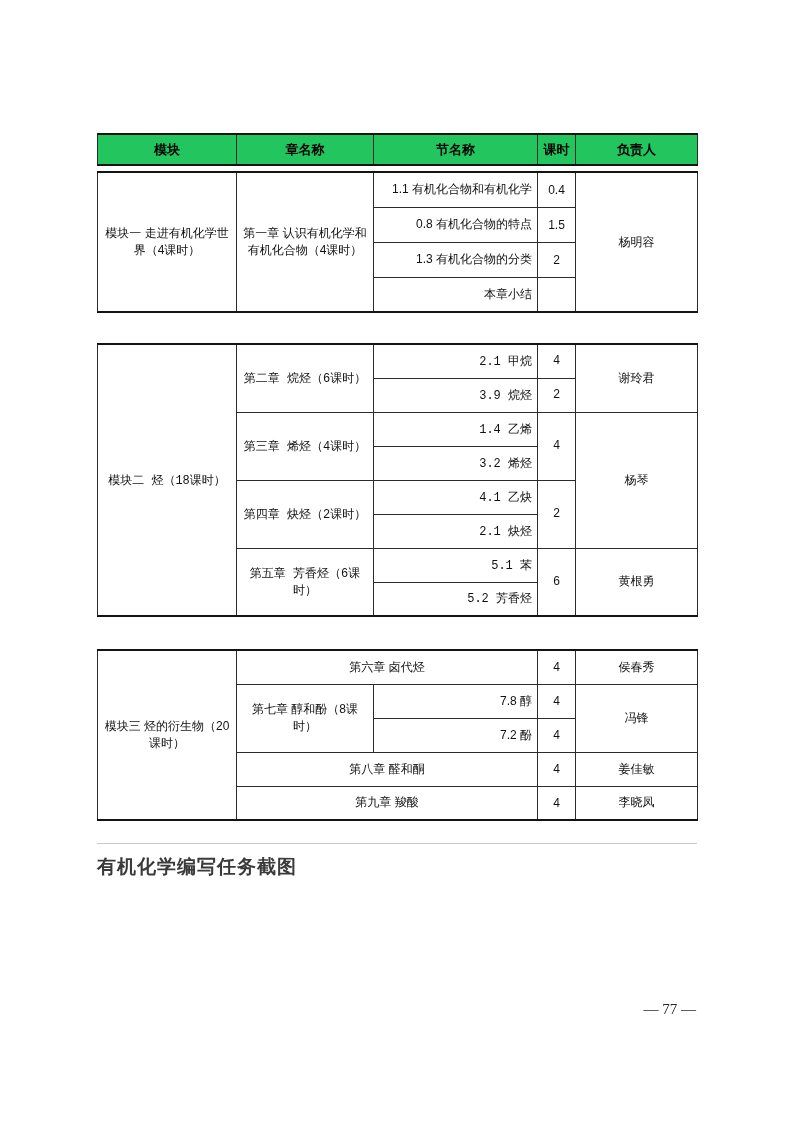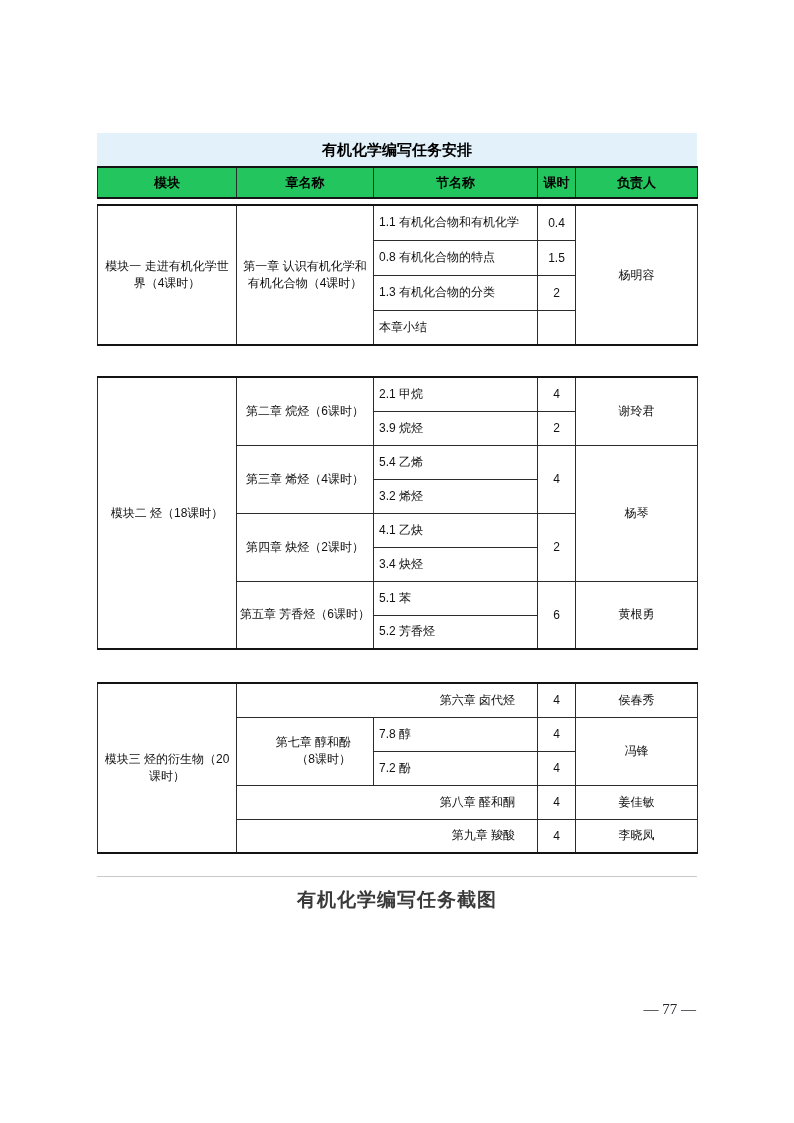--- a/index.html
+++ b/index.html
@@ -42,34 +42,33 @@
   }
   .hdr-table th {
     height: 31px;
     background: #22c55e;
     font-size: 13px; font-weight: bold; color: #000;
   }
   .b1 { margin-top: 5px; }
   .b2 { margin-top: 30px; }
   .b3 { margin-top: 32px; }
   .b1 td { height: 35px; }
-  .b2 td { height: 34px; }
+  .b2 td { height: 34px; font-family: Liberation Mono, monospace; }
   .b3 td { height: 34px; }
-  td.sec  { text-align: left; padding: 2px 5px; margin-left: 11px; }
-  td.chapL{ text-align: right; padding: 2px 22px; }
+  td.sec  { text-align: right; padding: 2px 5px; margin-left: 11px; }
+  td.chapL{ text-align: center; padding: 2px 5px; }
   td.module { padding: 2px 6px; }
   td.chap   { padding: 6px 2px; }
   .divider {
     margin-top: 22px;
     border-top: 1px solid #c9c9c9;
     height: 0;
   }
   .caption {
     margin-top: 10px;
-    text-align: center;
     font-family: "Liberation Serif", "DejaVu Serif", serif;
     font-size: 19px;
     font-weight: 700;
     letter-spacing: 1px;
     color: #3a3a3a;
   }
   .page-number {
     position: absolute;
     top: 1001px;
     right: 98px;
@@ -77,21 +76,20 @@
     font-size: 15px;
     color: #23262e;
     text-align: center;
   }
 </style>
 </head>
 <body>
 
 <div class="content">
 
-  <div class="doc-title">有机化学编写任务安排</div>
 
   <table class="hdr-table">
     <colgroup>
       <col class="c-module">
         <col class="c-chapter">
         <col class="c-section">
         <col class="c-hours">
         <col class="c-owner">
     </colgroup>
     <tbody>
@@ -151,34 +149,34 @@
       <td class="sec">2.1 甲烷</td>
       <td class="num">4</td>
       <td class="owner" rowspan="2">谢玲君</td>
     </tr>
     <tr>
       <td class="sec">3.9 烷烃</td>
       <td class="num">2</td>
     </tr>
     <tr>
       <td class="chap" rowspan="2">第三章 烯烃（4课时）</td>
-      <td class="sec">5.4 乙烯</td>
+      <td class="sec">1.4 乙烯</td>
       <td class="num" rowspan="2">4</td>
       <td class="owner" rowspan="4">杨琴</td>
     </tr>
     <tr>
       <td class="sec">3.2 烯烃</td>
     </tr>
     <tr>
       <td class="chap" rowspan="2">第四章 炔烃（2课时）</td>
       <td class="sec">4.1 乙炔</td>
       <td class="num" rowspan="2">2</td>
     </tr>
     <tr>
-      <td class="sec">3.4 炔烃</td>
+      <td class="sec">2.1 炔烃</td>
     </tr>
     <tr>
       <td class="chap" rowspan="2">第五章 芳香烃（6课时）</td>
       <td class="sec">5.1 苯</td>
       <td class="num" rowspan="2">6</td>
       <td class="owner" rowspan="2">黄根勇</td>
     </tr>
     <tr>
       <td class="sec">5.2 芳香烃</td>
     </tr>

